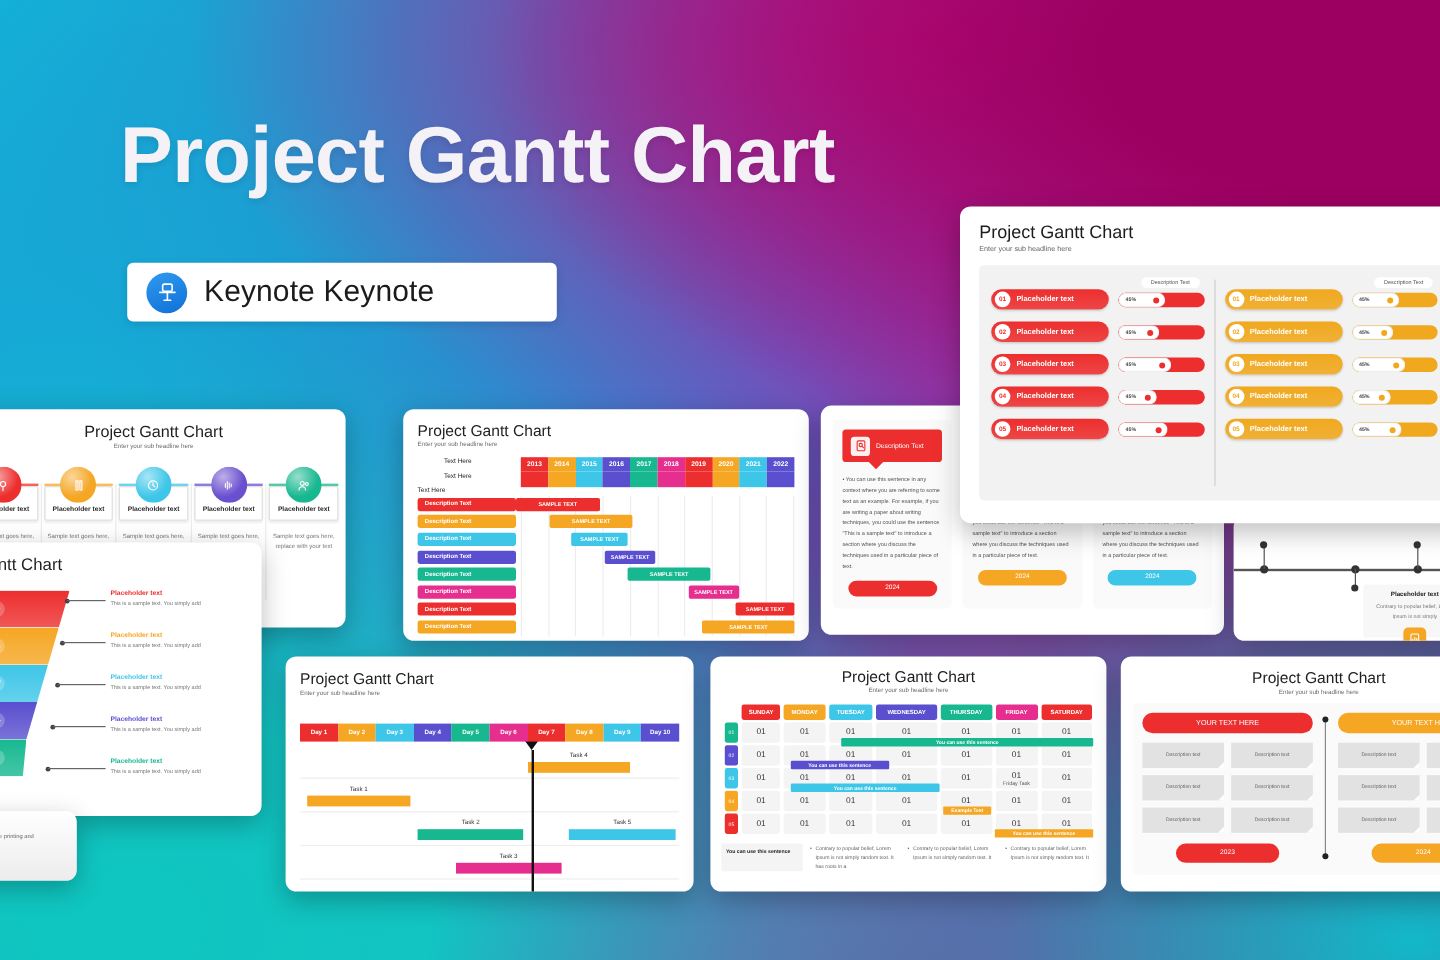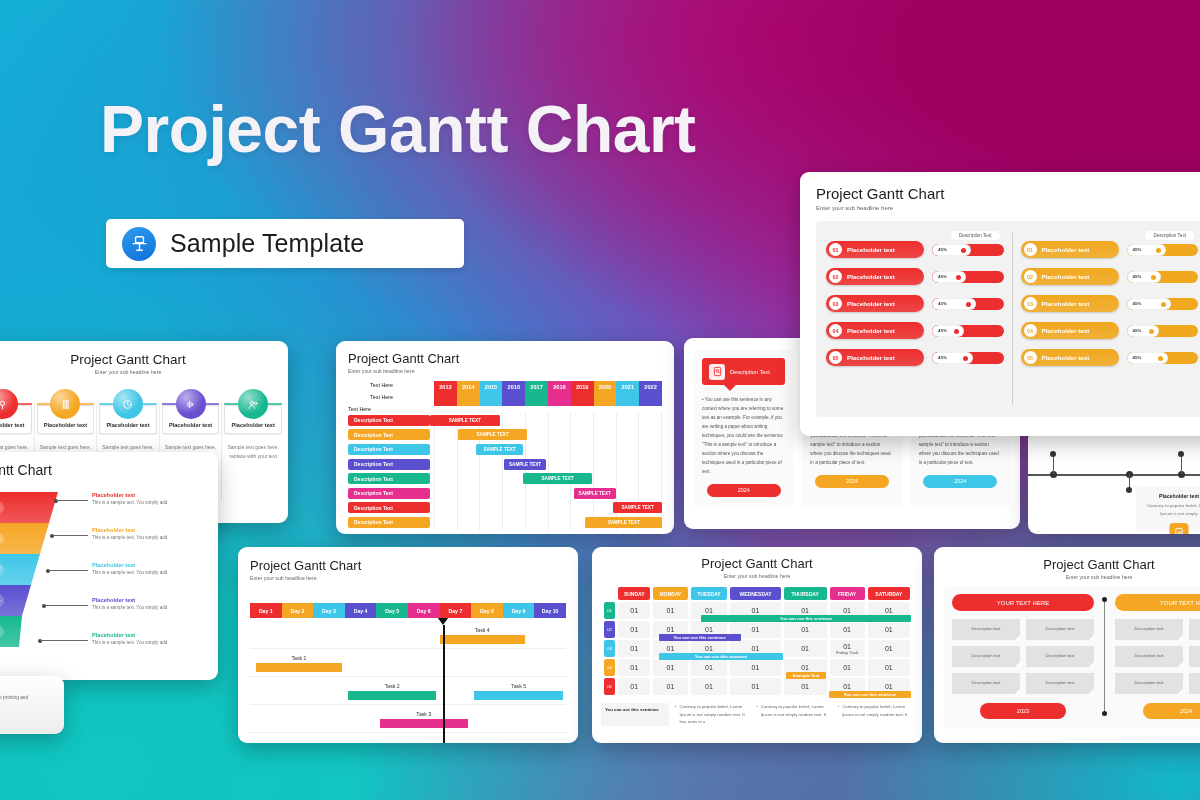--- a/index.html
+++ b/index.html
@@ -219,21 +219,21 @@
 
 <div id="badge">
   <span class="circ">
     <svg width="19" height="19" viewBox="0 0 24 24" fill="none" stroke="#fff" stroke-width="1.7" stroke-linecap="round">
       <rect x="7" y="3.5" width="10" height="7.5" rx="1.6"></rect>
       <path d="M4 12.2h16"></path>
         <path d="M12 12.2v8"></path>
       <path d="M8.5 20.5h7"></path>
     </svg>
   </span>
-  <span class="lbl">Sample Template</span>
+  <span class="lbl">Keynote Keynote</span>
 </div>
 
 <div class="slide" id="s1">
   <div class="hd ctr">
     <div class="s-title" id="s1-title">Project Gantt Chart</div>
     <div class="s-sub">Enter your sub headline here</div>
   </div>
   <div class="cols" id="s1-cols">
       <div class="col">
         <div class="topbar" style="background: rgb(237, 46, 46); opacity: 0.75;"></div>

